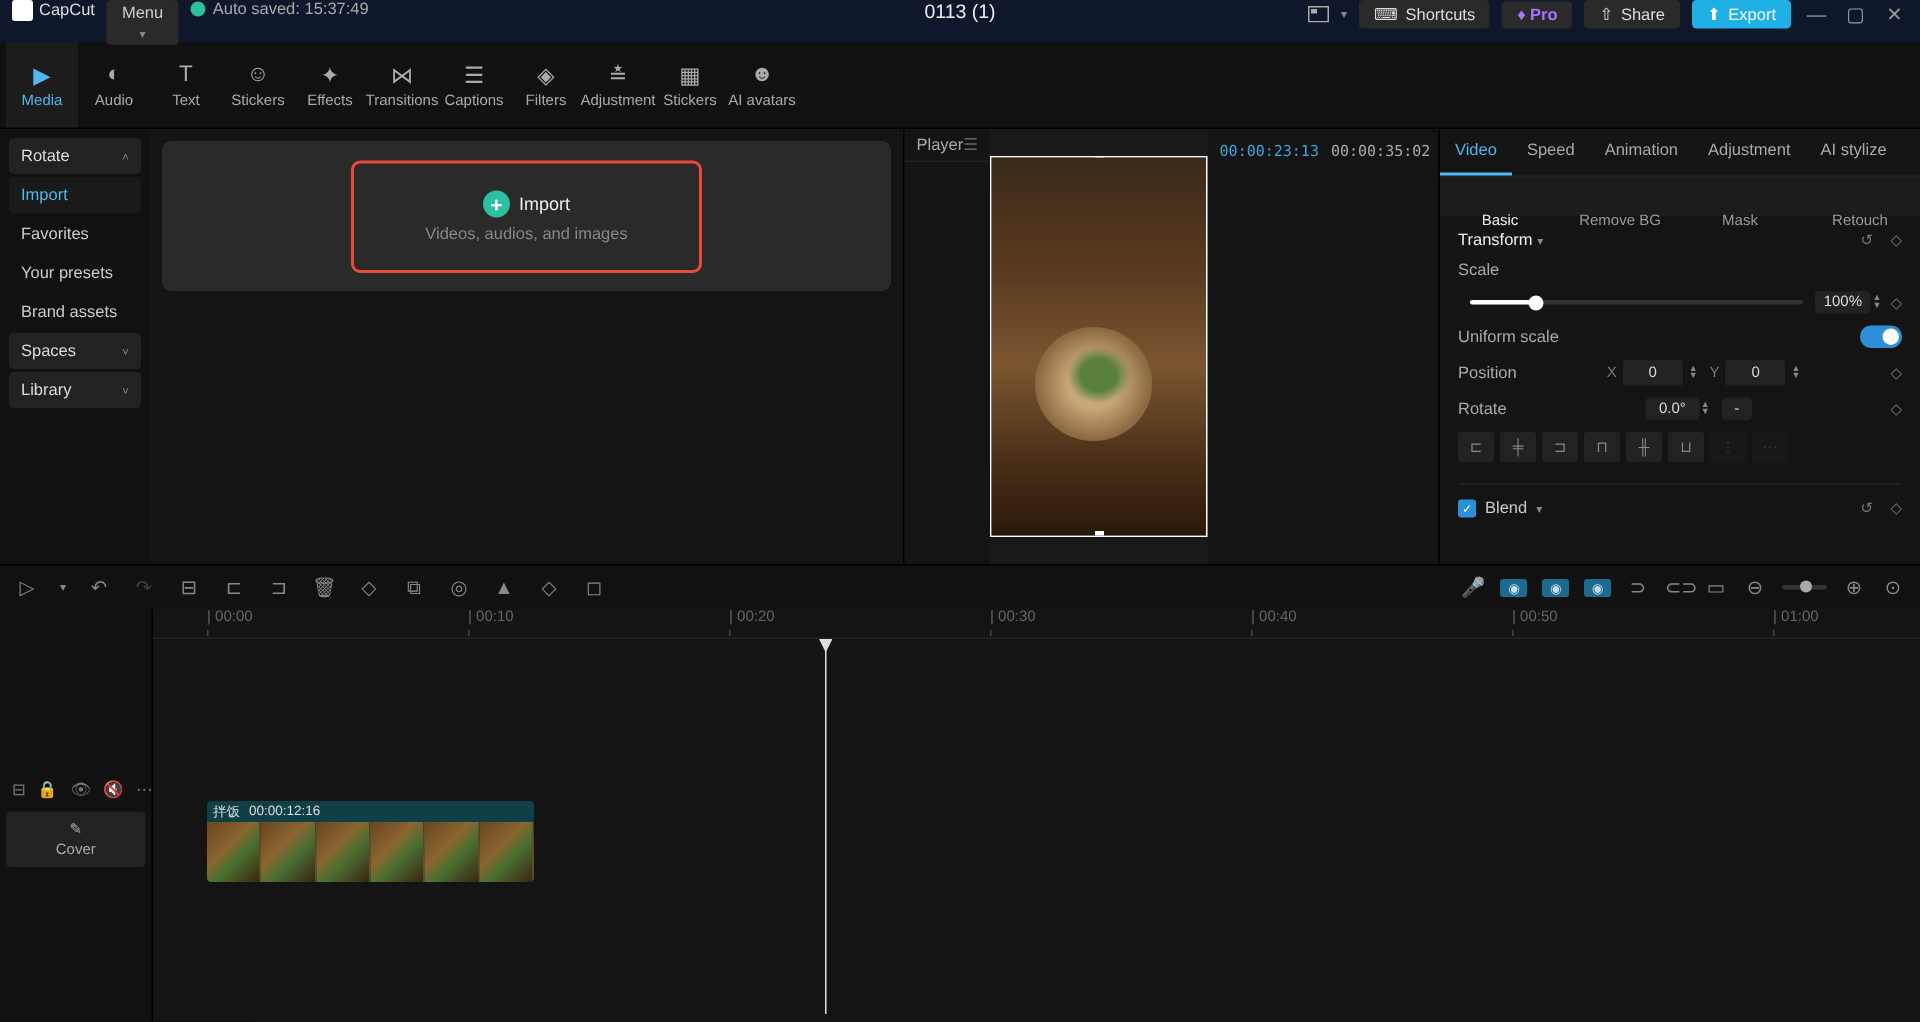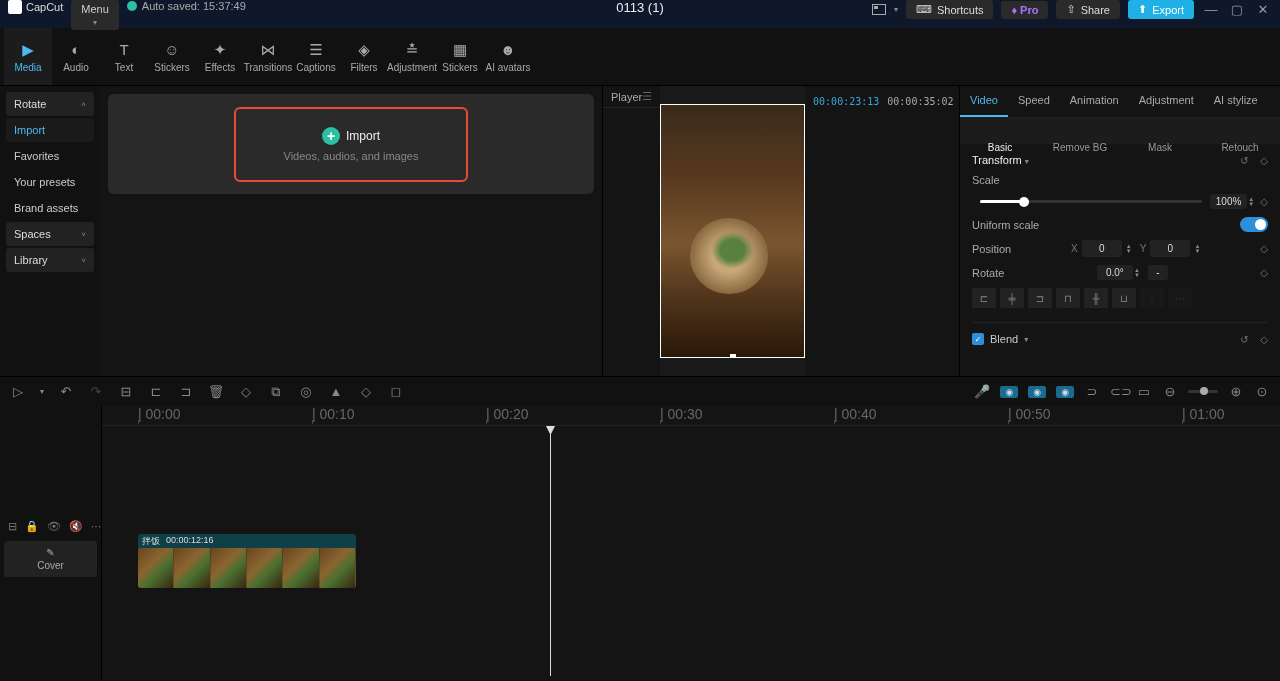--- a/index.html
+++ b/index.html
@@ -98,21 +98,21 @@
 .tl-toolbar-right { margin-left:auto; display:flex; gap:10px; align-items:center; }
 .tl-chip { background:#1a6b8f; padding:1px 5px; border-radius:2px; font-size:9px; color:#cde; }
 
 
 .timeline { height: 275px; background: #141414; display: flex; position:relative; }
 .tl-left { width: 102px; background: #111; border-right:1px solid #000; padding-top:110px; }
 .tl-ctrl-row { display:flex; gap:8px; padding:4px 8px; color:#777; font-size:11px; align-items:center; }
 .cover-btn { background:#222; padding:6px 8px; border-radius:3px; text-align:center; font-size:10px; color:#aaa; margin:4px; display:flex; flex-direction:column; align-items:center; gap:2px; }
 .tl-main { flex:1; position:relative; overflow:hidden; }
 .ruler { height: 20px; position:relative; border-bottom:1px solid #222; }
-.ruler-tick { position:absolute; top:0; font-size:14px; color:#666; }
+.ruler-tick { position:absolute; top:0; font-size:10px; color:#666; }
 .ruler-tick::before { content:""; position:absolute; left:0; top:14px; width:1px; height:4px; background:#444; }
 .tracks { position:relative; height:250px; }
 .clip { position:absolute; top:108px; height:54px; background:#17616d; border-radius:3px; overflow:hidden; }
 .clip.selected { border:1px solid #fff; }
 .clip-header { height:14px; background:rgba(0,0,0,0.35); font-size:9px; color:#ddd; padding:1px 4px; display:flex; gap:6px; }
 .clip-thumbs { height:40px; display:flex; }
 .thumb { flex:1; background: linear-gradient(135deg, #6a4520 0%, #8a6530 40%, #4a7030 60%, #3a2510 100%); border-right:1px solid rgba(0,0,0,0.2); min-width:0; }
 .playhead { position:absolute; top:0; bottom:0; width:1px; background:#ddd; }
 .playhead::before { content:""; position:absolute; top:0; left:-4px; width:9px; height:9px; background:#ddd; clip-path: polygon(0 0, 100% 0, 50% 100%); }
 

